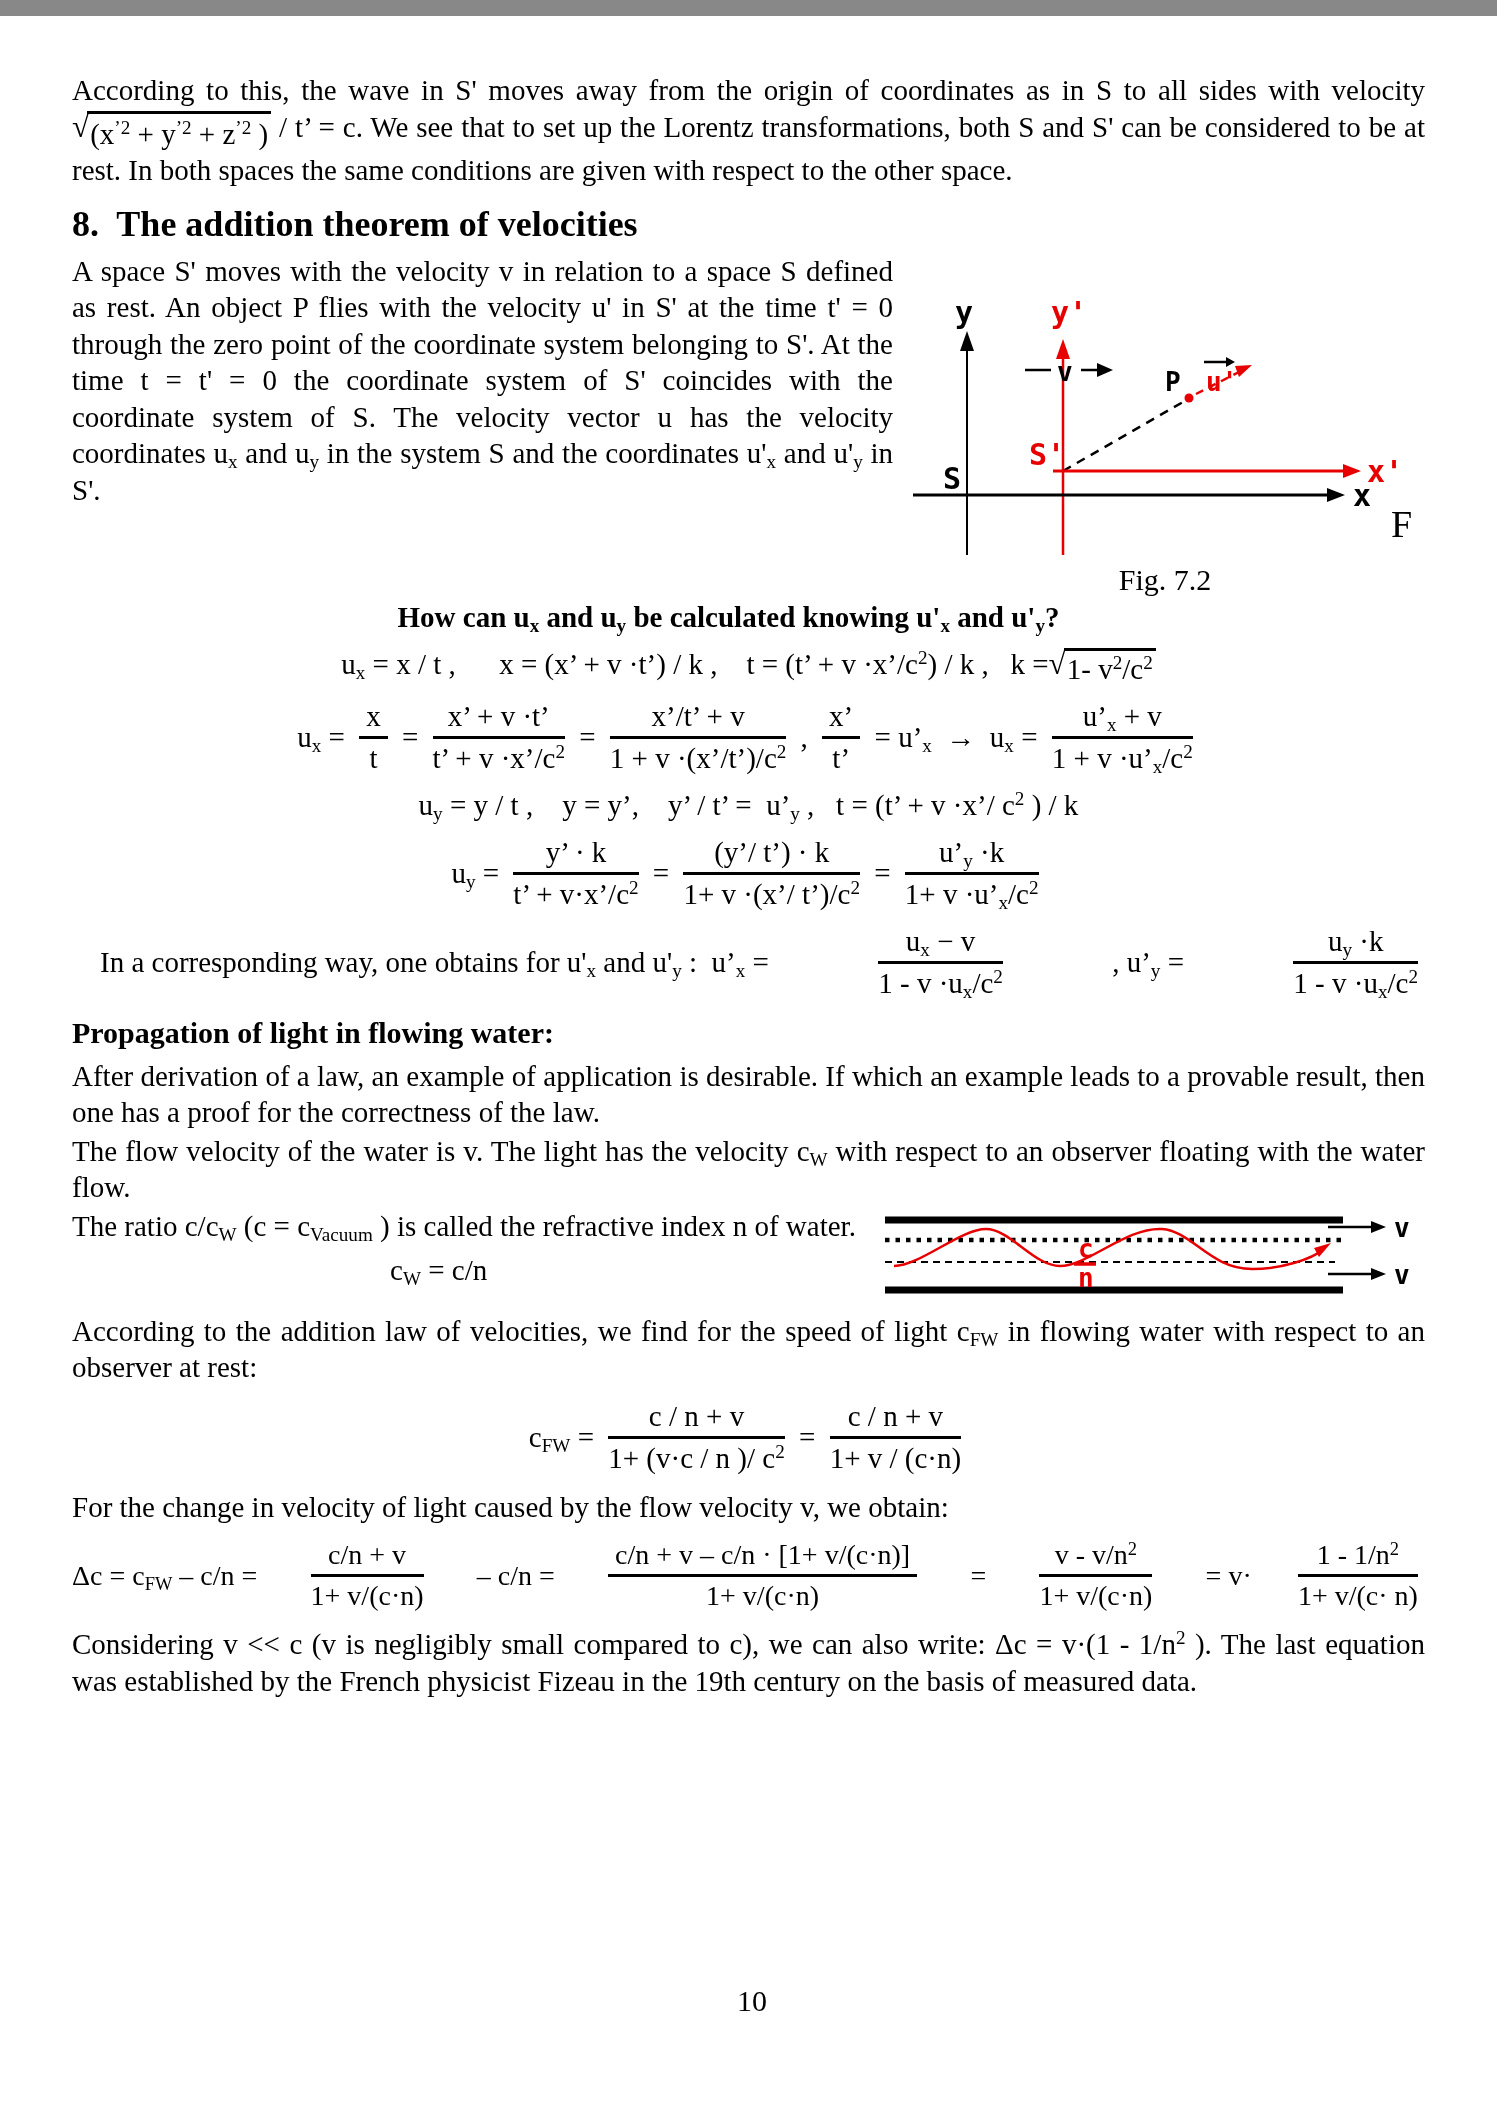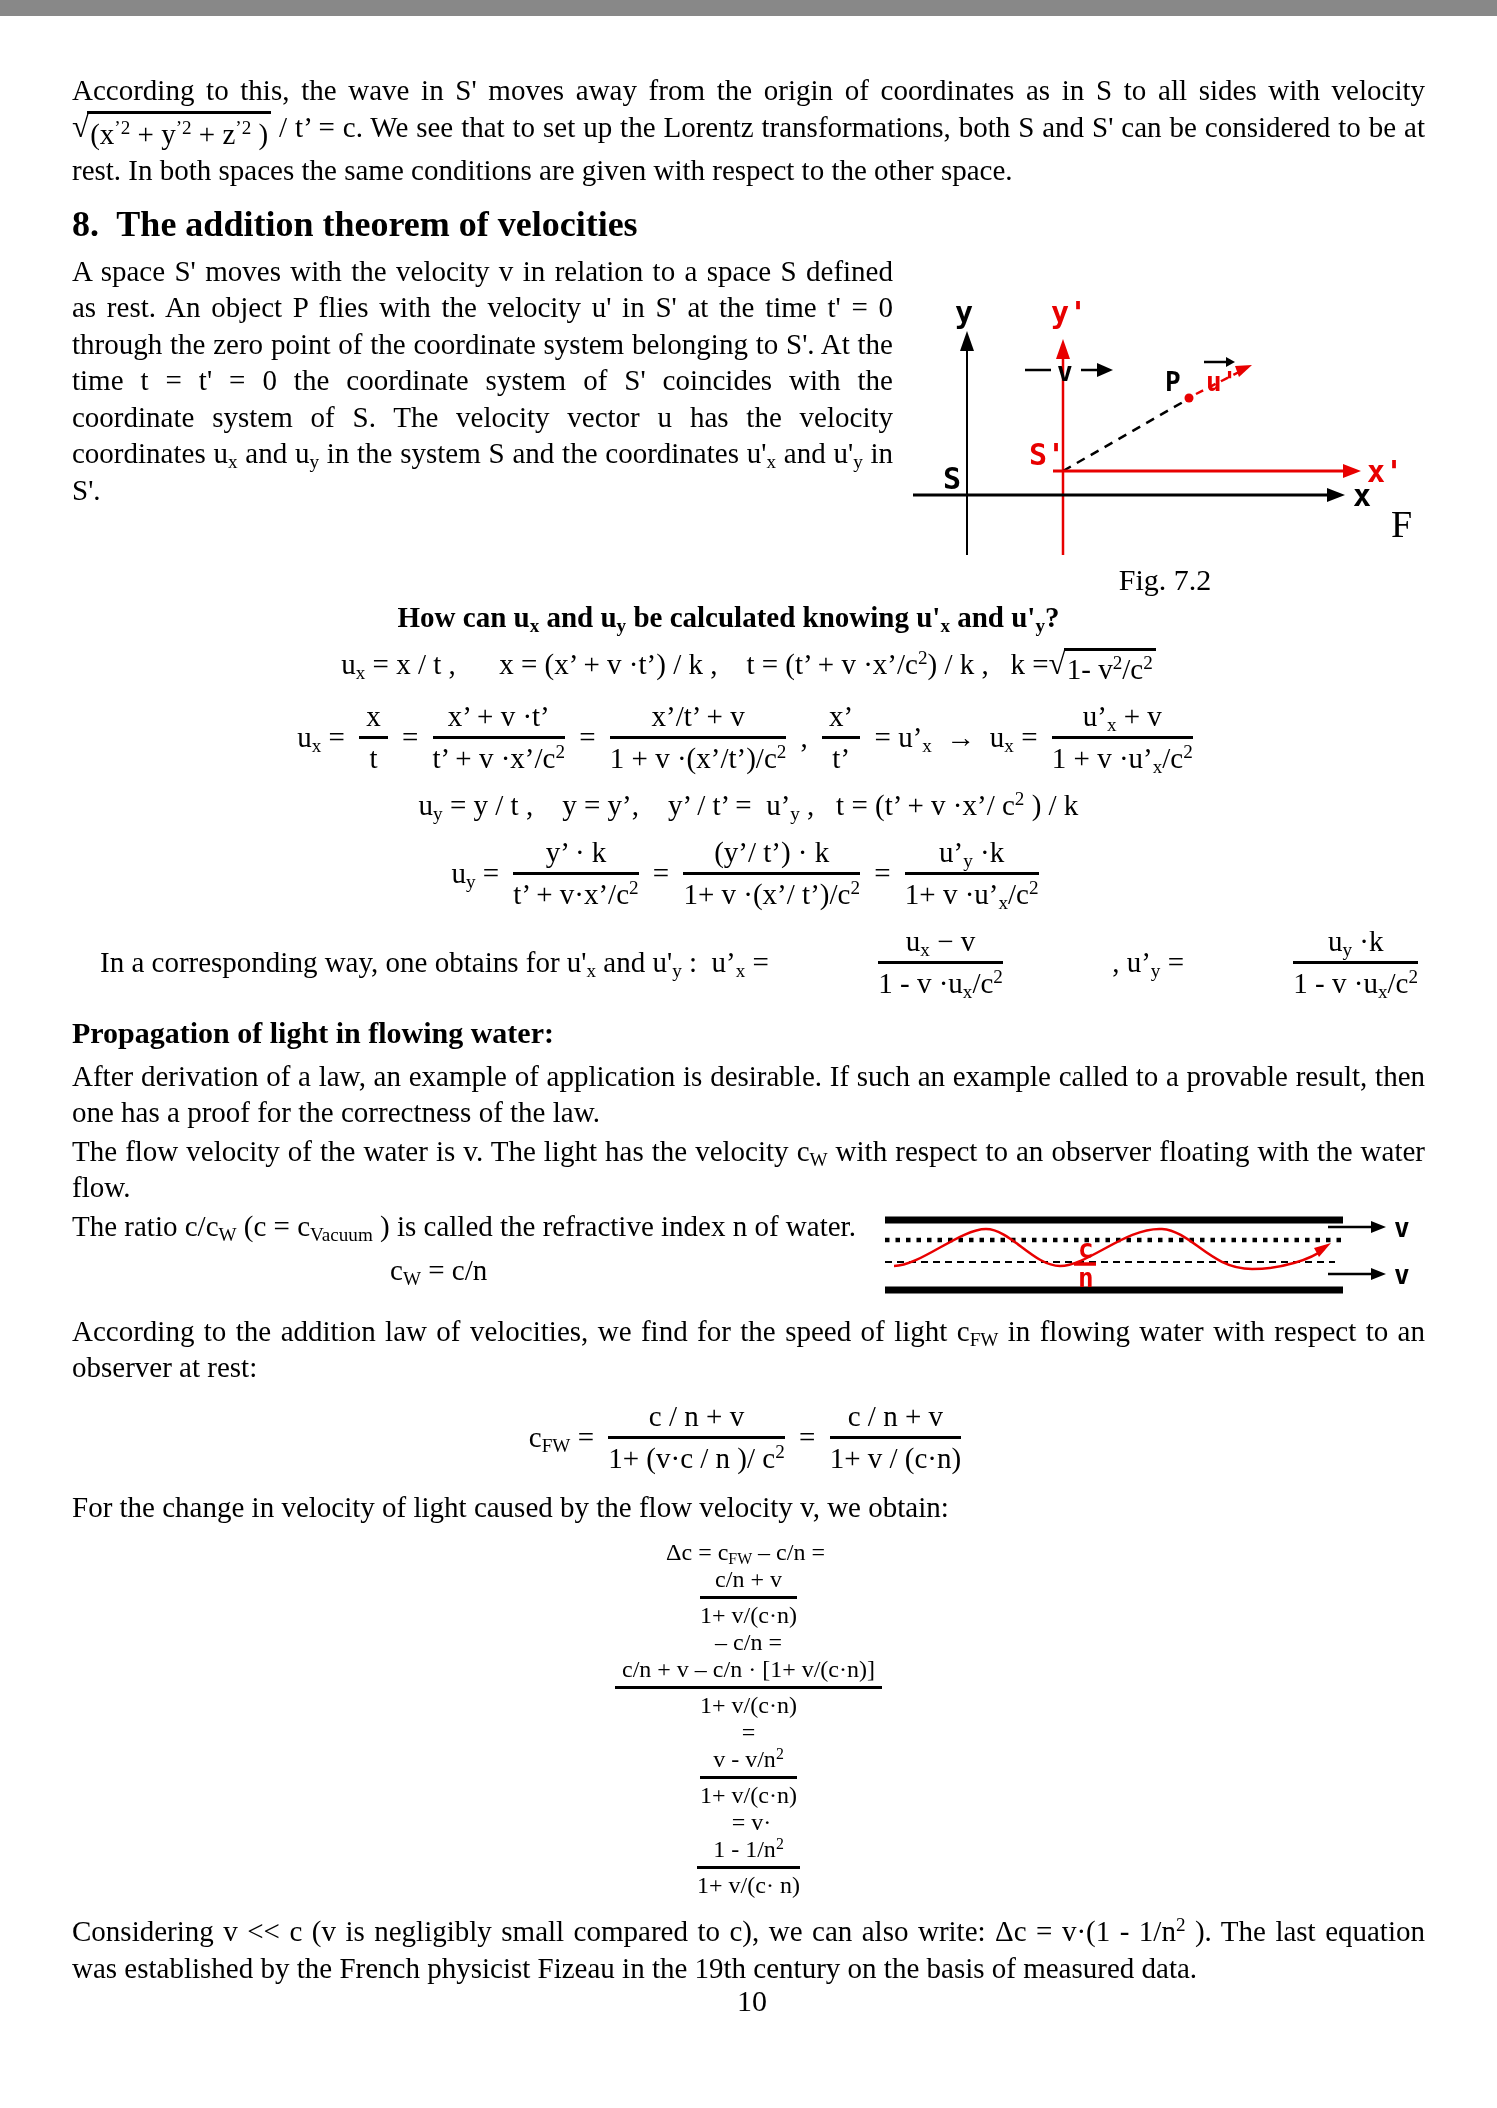--- a/index.html
+++ b/index.html
@@ -12,21 +12,21 @@
   p.body { font-size:29px; line-height:1.26; text-align:justify; margin:0 0 2px 0; }
   .section-heading { font-size:36px; font-weight:bold; margin:14px 0 8px 0; white-space:pre-wrap; }
   .subhead { font-size:30px; font-weight:bold; margin:16px 0 8px 0; }
   .question { font-size:29px; font-weight:bold; text-align:center; margin:22px 40px 6px 0; clear:both; }
 
   
   .eq { font-size:29px; display:flex; align-items:center; justify-content:center;
         margin:14px 0; flex-wrap:nowrap; }
   .eq .tk { white-space:pre-wrap; }
   .eq.left { justify-content:space-between; }
-  .eq.small { font-size:24px;flex-direction:column; }
+  .eq.small { font-size:28px; }
   .frac { display:inline-flex; flex-direction:column; text-align:center; margin:0 7px; }
   .frac .num { border-bottom:3px solid #000; padding:0 7px 3px 7px; }
   .frac .den { padding-top:3px; }
   sub { font-size:66%; vertical-align:-0.28em; line-height:0; }
   sup { font-size:66%; vertical-align:0.5em; line-height:0; }
   .sqrt { display:inline-flex; align-items:flex-start; }
   .sqrt .rad { font-size:108%; line-height:1.05; margin-right:-2px; }
   .sqrt .vin { border-top:3px solid #000; padding:2px 3px 0 3px; }
 
   
@@ -156,21 +156,21 @@
         <span class="den">1 - v ·u<sub>x</sub>/c<sup>2</sup></span>
       </span>
       <span class="tk"> , u’<sub>y</sub> = </span>
       <span class="frac">
         <span class="num">u<sub>y</sub> ·k</span>
         <span class="den">1 - v ·u<sub>x</sub>/c<sup>2</sup></span>
       </span>
     </div>
 
   <div class="subhead">Propagation of light in flowing water:</div>
-  <p class="body">After derivation of a law, an example of application is desirable. If such an example called to a provable result, then one has a proof for the correctness of the law.</p>
+  <p class="body">After derivation of a law, an example of application is desirable. If which an example leads to a provable result, then one has a proof for the correctness of the law.</p>
   <p class="body">The flow velocity of the water is v. The light has the velocity c<sub>W</sub> with respect to an observer floating with the water flow.</p>
 
   <div>
     <div class="figbox82">
       <svg viewBox="0 0 545 95" width="545" height="95">
         <line x1="5" y1="8" x2="463" y2="8" stroke="#000" stroke-width="7"></line>
         <line x1="5" y1="78" x2="463" y2="78" stroke="#000" stroke-width="7"></line>
         <line x1="5" y1="28" x2="463" y2="28" stroke="#000" stroke-width="4.5" stroke-dasharray="4.5 6"></line>
         <line x1="5" y1="50" x2="455" y2="50" stroke="#000" stroke-width="1.8" stroke-dasharray="7 5"></line>
         <path d="M14,54 C40,54 80,17 106,17 C130,17 154,54 180,54 C208,54 246,15 282,17 C312,19 330,57 372,57 C402,57 432,47 444,37" fill="none" stroke="#e80000" stroke-width="2.5"></path>

